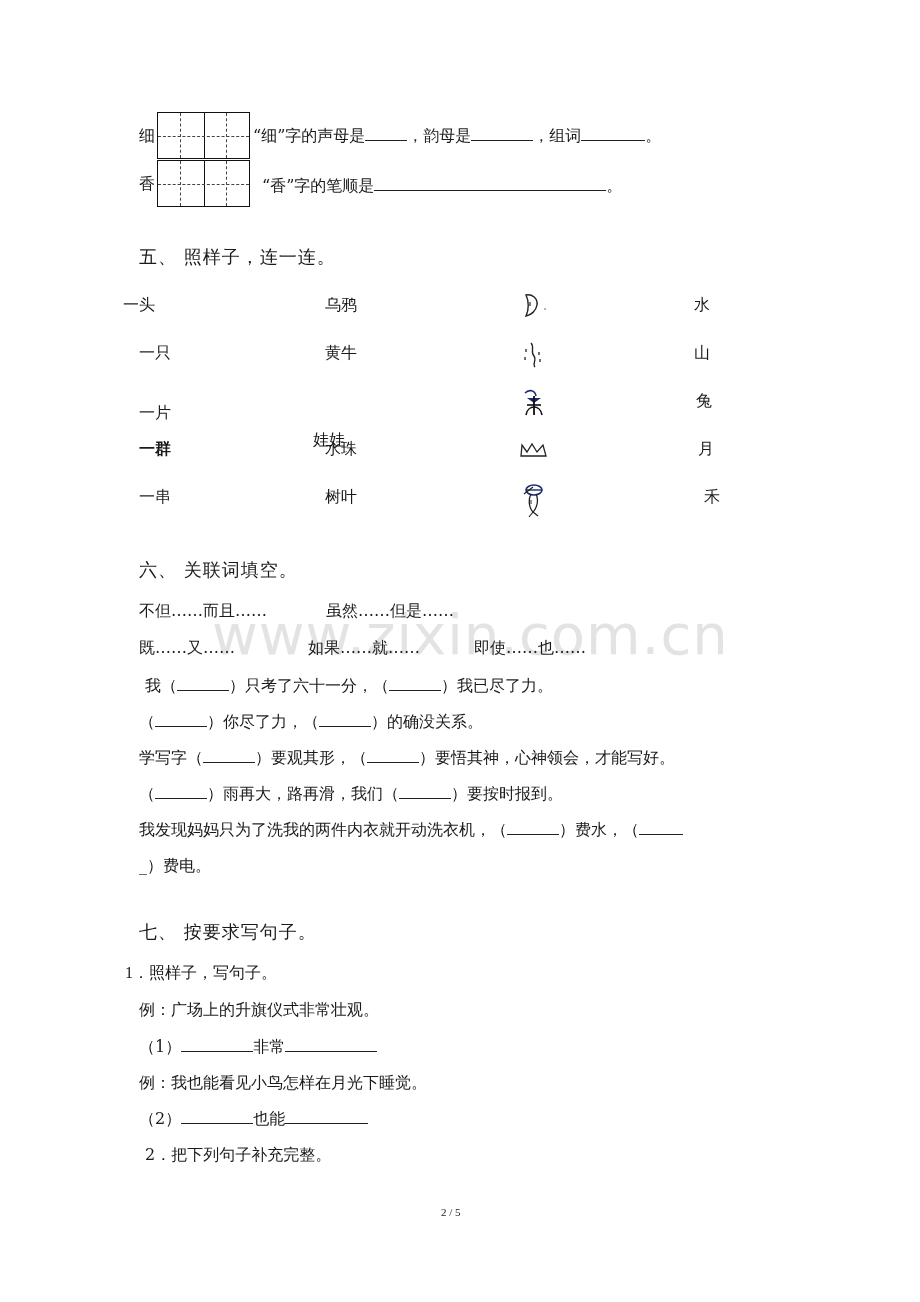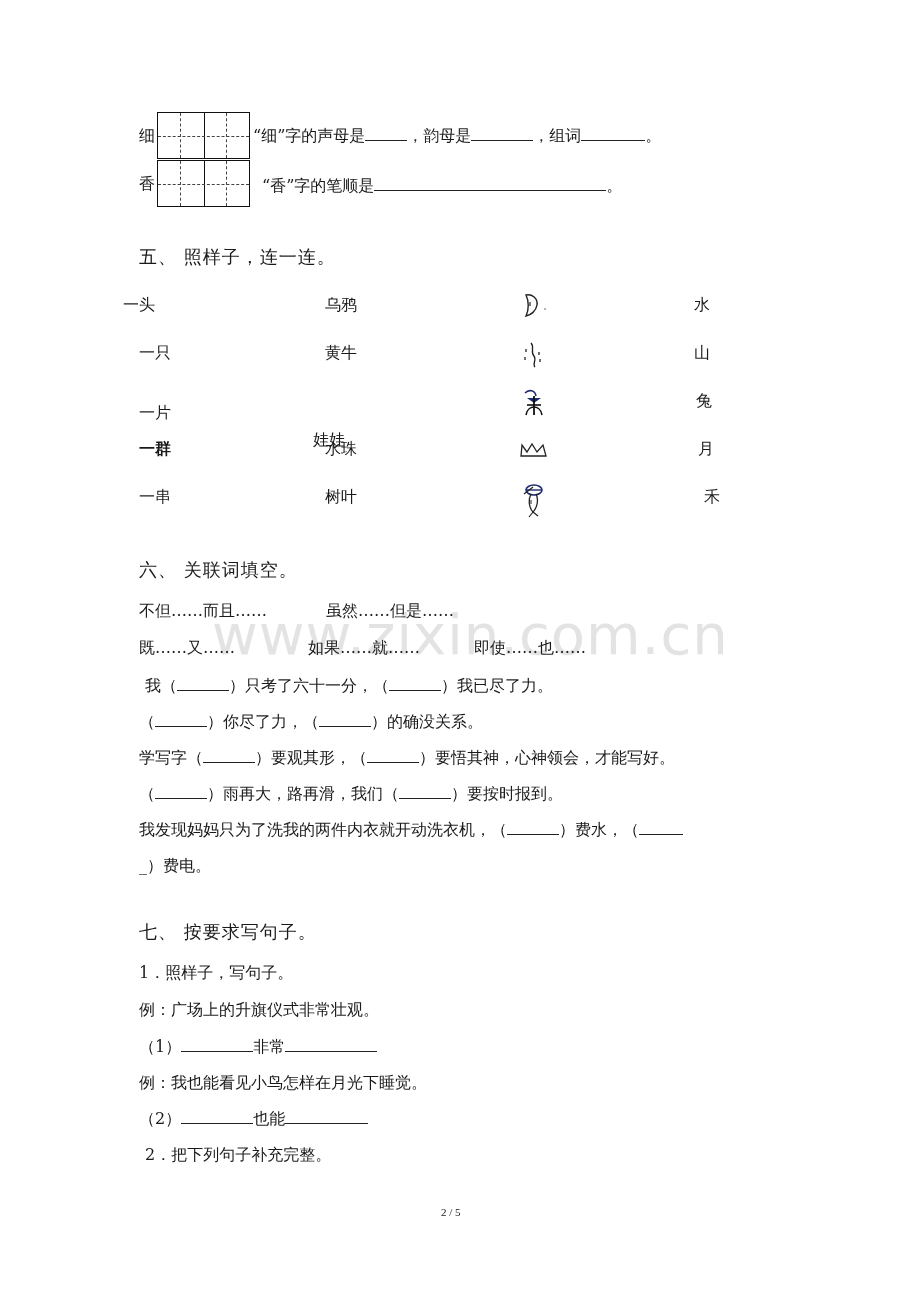--- a/index.html
+++ b/index.html
@@ -123,21 +123,21 @@
   </div>
   <div class="abs t" style="left:139px; top:784px;">
     <span>（</span><span class="blank" style="width:52px;"></span><span>）雨再大，路再滑，我们（</span><span class="blank" style="width:52px;"></span><span>）要按时报到。</span>
   </div>
   <div class="abs t" style="left:139px; top:820px;">
     <span>我发现妈妈只为了洗我的两件内衣就开动洗衣机，（</span><span class="blank" style="width:52px;"></span><span>）费水，（</span><span class="blank" style="width:44px;"></span>
   </div>
   <div class="abs t" style="left:139px; top:856px;">_）费电。</div>
 
   <div class="abs h" style="left:139px; top:918px;">七、  按要求写句子。</div>
-  <div class="abs t" style="left:139px; top:963px;">1．照样子，写句子。</div>
+  <div class="abs t" style="left:125px; top:963px;font-family:Liberation Serif, serif;">1．照样子，写句子。</div>
   <div class="abs t" style="left:139px; top:1000px;">例：广场上的升旗仪式非常壮观。</div>
   <div class="abs t" style="left:139px; top:1037px;">
     <span>（1）</span><span class="blank" style="width:72px;"></span><span>非常</span><span class="blank" style="width:92px;"></span>
   </div>
   <div class="abs t" style="left:139px; top:1073px;">例：我也能看见小鸟怎样在月光下睡觉。</div>
   <div class="abs t" style="left:139px; top:1109px;">
     <span>（2）</span><span class="blank" style="width:72px;"></span><span>也能</span><span class="blank" style="width:83px;"></span>
   </div>
   <div class="abs t" style="left:145px; top:1145px;text-align:right;">2．把下列句子补充完整。</div>
 

